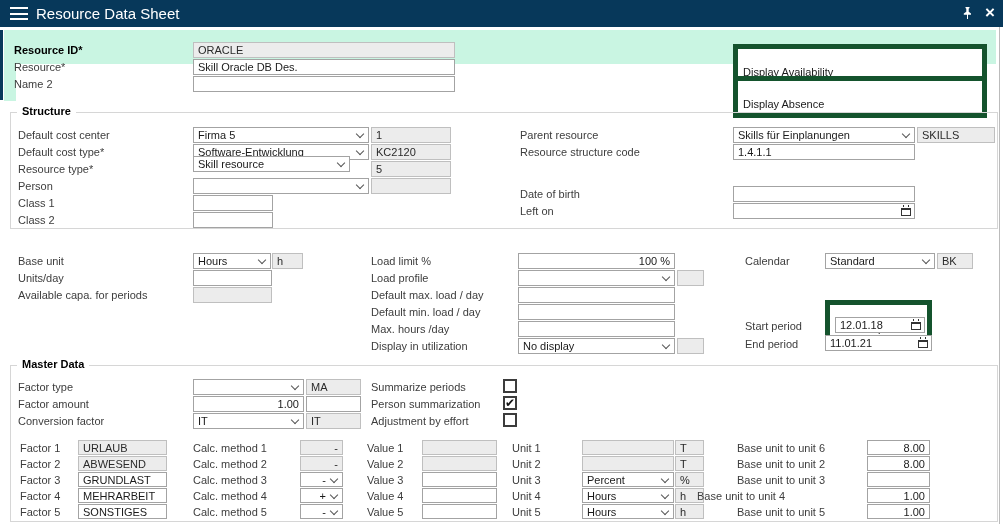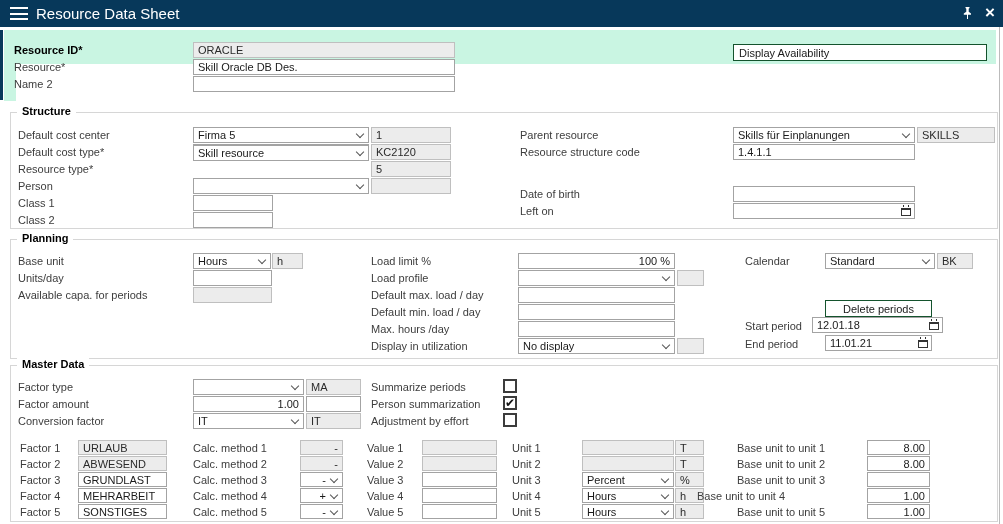--- a/index.html
+++ b/index.html
@@ -30,21 +30,21 @@
 
   .lb { position:absolute; height:16px; line-height:16px; color:#3d3d3d; white-space:nowrap; }
   .lb.bold { color:#000; font-weight:bold; }
 
   .box { position:absolute; height:16px; line-height:14px; border:1px solid #a3a3a3; background:#fff; padding:0 4px; white-space:nowrap; overflow:hidden; }
   .ro  { background:#ececec; border-color:#bfbfbf; color:#2a2a2a; }
   .right { text-align:right; }
   .dd { padding-right:16px; cursor:pointer; }
   .chev { position:absolute; right:5px; top:3px; width:6px; height:6px; border-right:1.5px solid #555; border-bottom:1.5px solid #555; transform:rotate(45deg); }
 
-  .btn { position:absolute; height:17px; line-height:14px; border:1px solid #14532d; background:#fff; padding:1px 5px; color:#1a1a1a; cursor:pointer; white-space:nowrap; }
+  .btn { position:absolute; height:17px; line-height:14px; border:5px solid #14532d; background:#fff; padding:16px 5px; color:#1a1a1a; cursor:pointer; white-space:nowrap; }
   .btn.center { text-align:center; }
 
   .cal { position:absolute; right:3px; top:4px; width:10px; height:8px; border:1px solid #333; border-top:2px solid #333; cursor:pointer; }
   .cal::before { content:""; position:absolute; top:-5px; left:1px; width:1px; height:2px; background:#333; box-shadow:5px 0 #333; }
 
   .cb { position:absolute; width:14px; height:14px; border:2px solid #3c3c3c; background:#fff; text-align:center; line-height:10px; font-size:12px; color:#111; cursor:pointer; }
 
   .winborder { position:absolute; left:999px; top:27px; width:1px; height:497px; background:#bbb; }
 </style>
 </head>
@@ -77,59 +77,57 @@
 
     <div class="lb bold" style="left:14px;top:42px">Resource ID*</div>
     <div class="lb" style="left:14px;top:59px">Resource*</div>
     <div class="lb" style="left:14px;top:76px">Name 2</div>
 
     <div class="box ro" style="left:193px;top:42px;width:262px">ORACLE</div>
     <div class="box" style="left:193px;top:59px;width:262px">Skill Oracle DB Des.</div>
     <div class="box" style="left:193px;top:76px;width:262px"></div>
 
     <div class="btn" style="left:733px;top:44px;width:254px">Display Availability</div>
+    <div class="btn" style="left:733px;top:76px;width:254px">Display Absence</div>
   </div>
 
   <div class="fset" style="left:10px;top:112px;width:988px;height:117px">
     <div class="legend">Structure</div>
   </div>
   <div class="grp">
     <div class="lb" style="left:18px;top:127px">Default cost center</div>
     <div class="lb" style="left:18px;top:144px">Default cost type*</div>
     <div class="lb" style="left:18px;top:161px">Resource type*</div>
     <div class="lb" style="left:18px;top:178px">Person</div>
     <div class="lb" style="left:18px;top:195px">Class 1</div>
     <div class="lb" style="left:18px;top:212px">Class 2</div>
 
     <div class="box dd" style="left:193px;top:127px;width:176px"><span>Firma 5</span><i class="chev"></i></div>
     <div class="box ro" style="left:371px;top:127px;width:80px">1</div>
     <div class="box dd" style="left:193px;top:144px;width:176px"><span>Software-Entwicklung</span><i class="chev"></i></div>
     <div class="box ro" style="left:371px;top:144px;width:80px">KC2120</div>
-    <div class="box dd" style="left:193px;top:145px;width:176px"><span>Skill resource</span><i class="chev"></i></div>
+    <div class="box dd" style="left:193px;top:156px;width:157px"><span>Skill resource</span><i class="chev"></i></div>
     <div class="box ro" style="left:371px;top:161px;width:80px">5</div>
     <div class="box dd" style="left:193px;top:178px;width:176px"><span></span><i class="chev"></i></div>
     <div class="box ro" style="left:371px;top:178px;width:80px"></div>
     <div class="box" style="left:193px;top:195px;width:80px"></div>
     <div class="box" style="left:193px;top:212px;width:80px"></div>
 
     <div class="lb" style="left:520px;top:127px">Parent resource</div>
     <div class="lb" style="left:520px;top:144px">Resource structure code</div>
     <div class="lb" style="left:520px;top:186px">Date of birth</div>
     <div class="lb" style="left:520px;top:203px">Left on</div>
 
     <div class="box dd" style="left:733px;top:127px;width:182px"><span>Skills für Einplanungen</span><i class="chev"></i></div>
     <div class="box ro" style="left:917px;top:127px;width:78px">SKILLS</div>
     <div class="box" style="left:733px;top:144px;width:182px">1.4.1.1</div>
     <div class="box" style="left:733px;top:186px;width:182px"></div>
     <div class="box" style="left:733px;top:203px;width:182px"><span></span><i class="cal"></i></div>
   </div>
 
-  <div class="fset" style="left:10px;top:239px;width:988px;height:120px">
-    <div class="legend">Planning</div>
-  </div>
   <div class="grp">
     <div class="lb" style="left:18px;top:253px">Base unit</div>
     <div class="lb" style="left:18px;top:270px">Units/day</div>
     <div class="lb" style="left:18px;top:287px">Available capa. for periods</div>
 
     <div class="box dd" style="left:193px;top:253px;width:78px"><span>Hours</span><i class="chev"></i></div>
     <div class="box ro" style="left:272px;top:253px;width:31px">h</div>
     <div class="box" style="left:193px;top:270px;width:79px"></div>
     <div class="box ro" style="left:193px;top:287px;width:79px"></div>
 
@@ -148,21 +146,21 @@
     <div class="box" style="left:518px;top:321px;width:157px"></div>
     <div class="box dd" style="left:518px;top:338px;width:157px"><span>No display</span><i class="chev"></i></div>
     <div class="box ro" style="left:677px;top:338px;width:27px"></div>
 
     <div class="lb" style="left:745px;top:253px">Calendar</div>
     <div class="box dd" style="left:825px;top:253px;width:110px"><span>Standard</span><i class="chev"></i></div>
     <div class="box ro" style="left:937px;top:253px;width:36px">BK</div>
 
     <div class="btn center" style="left:825px;top:300px;width:107px">Delete periods</div>
     <div class="lb" style="left:745px;top:318px">Start period</div>
-    <div class="box" style="left:812px;top:317px;width:131px"><span>12.01.18</span><i class="cal"></i></div>
+    <div class="box" style="left:835px;top:317px;width:90px"><span>12.01.18</span><i class="cal"></i></div>
     <div class="lb" style="left:745px;top:336px">End period</div>
     <div class="box" style="left:825px;top:335px;width:107px"><span>11.01.21</span><i class="cal"></i></div>
   </div>
 
   <div class="fset" style="left:10px;top:365px;width:988px;height:157px">
     <div class="legend">Master Data</div>
   </div>
   <div class="grp">
     <div class="lb" style="left:18px;top:379px">Factor type</div>
     <div class="lb" style="left:18px;top:396px">Factor amount</div>
@@ -184,21 +182,21 @@
 
     <div class="lb" style="left:20px;top:440px">Factor 1</div>
     <div class="box ro" style="left:78px;top:440px;width:89px;height:15px">URLAUB</div>
     <div class="lb" style="left:193px;top:440px">Calc. method 1</div>
     <div class="box ro right" style="left:300px;top:440px;width:43px;height:15px">-</div>
     <div class="lb" style="left:367px;top:440px">Value 1</div>
     <div class="box ro" style="left:422px;top:440px;width:75px;height:15px"></div>
     <div class="lb" style="left:512px;top:440px">Unit 1</div>
     <div class="box ro" style="left:582px;top:440px;width:92px;height:15px"></div>
     <div class="box ro" style="left:675px;top:440px;width:29px;height:15px">T</div>
-    <div class="lb" style="left:737px;top:440px">Base unit to unit 1</div>
+    <div class="lb" style="left:737px;top:440px">Base unit to unit 6</div>
     <div class="box right" style="left:867px;top:440px;width:63px;height:15px">8.00</div>
 
     <div class="lb" style="left:20px;top:456px">Factor 2</div>
     <div class="box ro" style="left:78px;top:456px;width:89px;height:15px">ABWESEND</div>
     <div class="lb" style="left:193px;top:456px">Calc. method 2</div>
     <div class="box ro right" style="left:300px;top:456px;width:43px;height:15px">-</div>
     <div class="lb" style="left:367px;top:456px">Value 2</div>
     <div class="box ro" style="left:422px;top:456px;width:75px;height:15px"></div>
     <div class="lb" style="left:512px;top:456px">Unit 2</div>
     <div class="box ro" style="left:582px;top:456px;width:92px;height:15px"></div>

